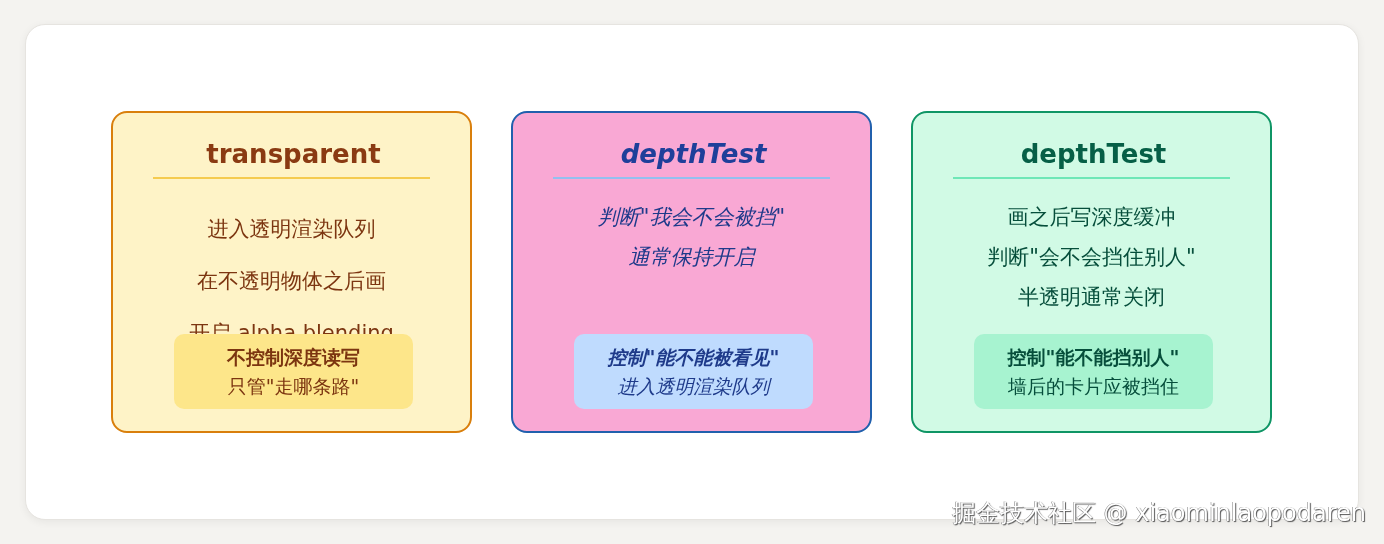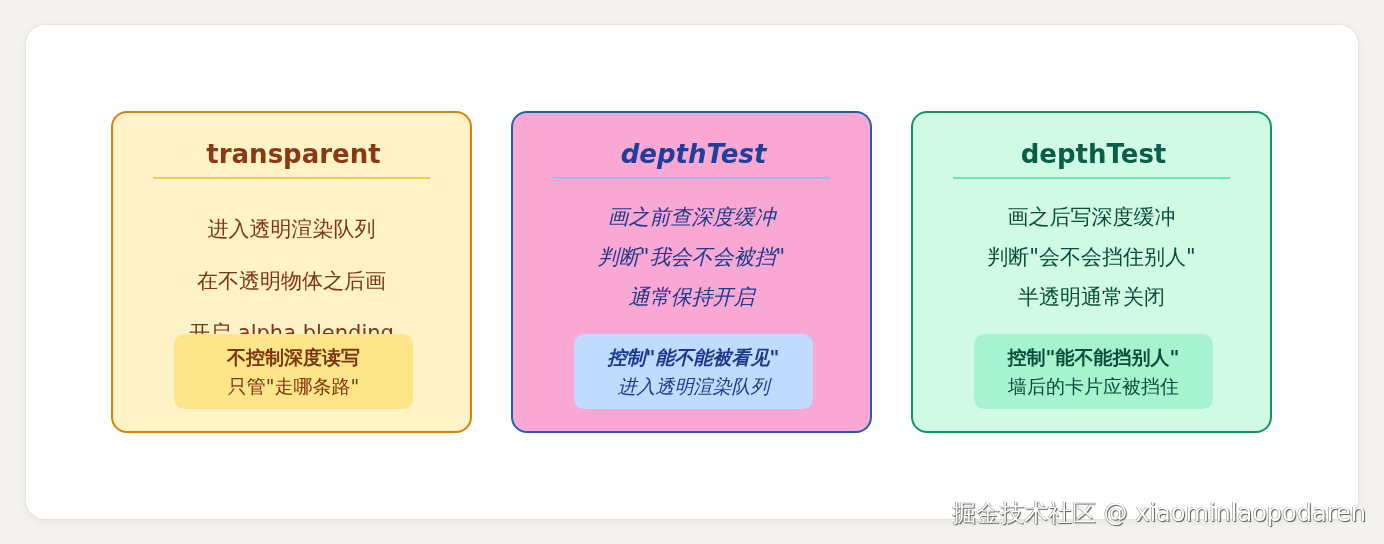--- a/index.html
+++ b/index.html
@@ -91,21 +91,20 @@
   <div class="note">
     <div class="n1">不控制深度读写</div>
     <div class="n2">只管"走哪条路"</div>
   </div>
 </div>
 
 <div class="card" id="card-1">
   <div class="title">depthTest</div>
   <div class="divider"></div>
   <div class="lines">
-    <div class="line">画之前查深度缓冲</div>
     <div class="line">判断"我会不会被挡"</div>
     <div class="line">通常保持开启</div>
   </div>
   <div class="note">
     <div class="n1">控制"能不能被看见"</div>
     <div class="n2">进入透明渲染队列</div>
   </div>
 </div>
 
 <div class="card" id="card-2">

